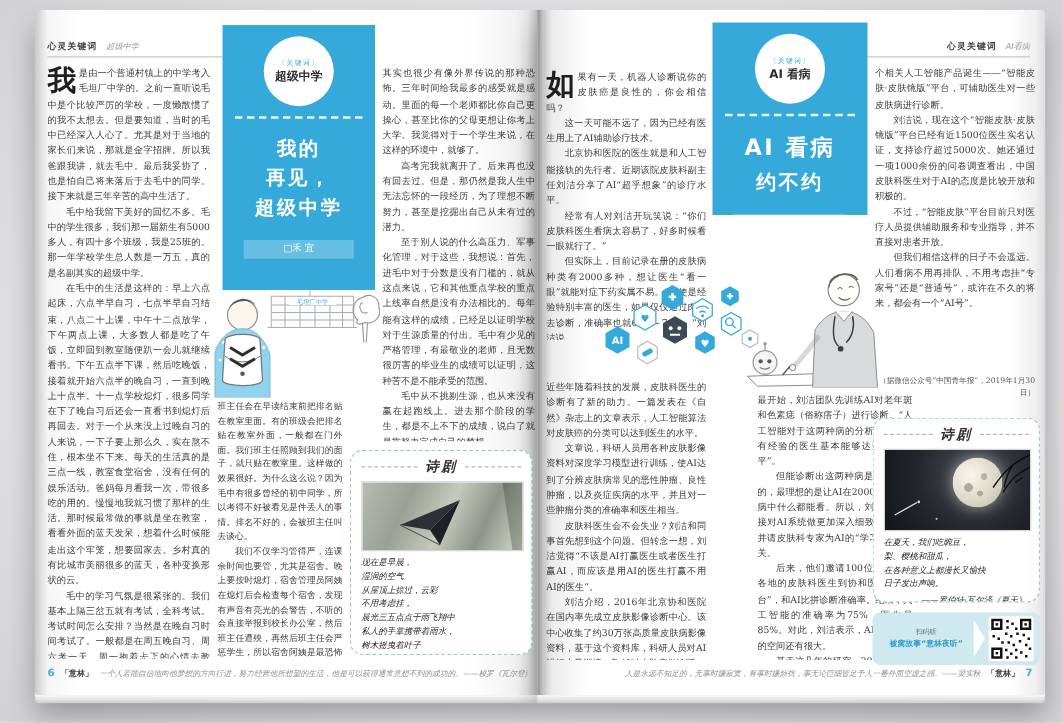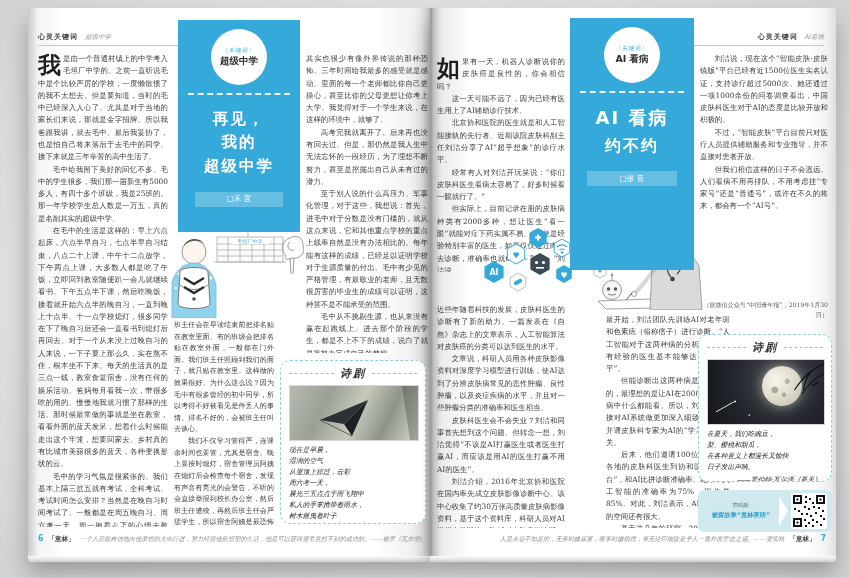--- a/index.html
+++ b/index.html
@@ -93,22 +93,22 @@
       <p>毛中的学习气氛是很紧张的。我们基本上隔三岔五就有考试，全科考试。考试时间怎么安排？当然是在晚自习时间考试了。一般都是在周五晚自习、周六考一天，周一抱着忐忑的心情去教室。</p>
     </div>
 
     <div class="tblock t-left" style="left:150px;top:12px;width:122px;height:212px;">
       <div class="tb-circle">
         <span class="tb-tag">〔关键词〕</span>
         <span class="tb-kw">超级中学</span>
       </div>
       <div class="tb-dash"></div>
       <div class="tb-title">
+        <span class="l1">我的</span>
         <span class="l1">再见，</span>
-        <span class="l1">我的</span>
         <span class="l1">超级中学</span>
       </div>
       <div class="tb-author">□禾 宜</div>
     </div>
 
     <svg class="illo" style="left:142px;top:222px;" width="134" height="88" viewBox="0 0 134 88">
 
       <g stroke="#a8adb2" fill="none" stroke-width="0.8">
         <rect x="47" y="7" width="66" height="25" fill="#fcfcfc"></rect>
         <line x1="47" y1="14" x2="113" y2="14"></line>
@@ -171,21 +171,21 @@
           <polygon points="30,34 78,14 54,38" fill="#2c3135"></polygon>
           <polygon points="54,38 78,14 62,50" fill="#1d2124"></polygon>
           <line x1="30" y1="34" x2="62" y2="50" stroke="#43484c" stroke-width="0.8"></line>
           <polygon points="112,0 128,0 128,54 120,54" fill="rgba(60,66,58,0.35)"></polygon>
         </svg>
       </div>
       <div class="poem-lines">
         <div>现在是早晨，</div>
         <div>湿润的空气</div>
         <div>从屋顶上掠过，云彩</div>
-        <div>周六考一天，</div>
+        <div>不用考虑挂，</div>
         <div>晨光三五点点于雨飞翔中</div>
         <div>私人的手掌携带着雨水，</div>
         <div>树木摇曳着叶子</div>
         <div>让它变得更宽广。</div>
       </div>
 
     </div>
 
     <div class="pfoot pf-l">
       <span class="pno">6</span>
@@ -208,21 +208,21 @@
       <p>但实际上，目前记录在册的皮肤病种类有2000多种，想让医生“看一眼”就能对症下药实属不易。“即使是经验特别丰富的医生，如果仅仅通过肉眼去诊断，准确率也就60%～70%。”刘洁说。</p>
     </div>
 
     <div class="txt" style="left:7px;top:296px;width:128px;height:224px;">
       <p class="first">近些年随着科技的发展，皮肤科医生的诊断有了新的助力。一篇发表在《自然》杂志上的文章表示，人工智能算法对皮肤癌的分类可以达到医生的水平。</p>
       <p>文章说，科研人员用各种皮肤影像资料对深度学习模型进行训练，使AI达到了分辨皮肤病常见的恶性肿瘤、良性肿瘤，以及炎症疾病的水平，并且对一些肿瘤分类的准确率和医生相当。</p>
       <p>皮肤科医生会不会失业？刘洁和同事首先想到这个问题。但转念一想，刘洁觉得“不该是AI打赢医生或者医生打赢AI，而应该是用AI的医生打赢不用AI的医生”。</p>
       <p>刘洁介绍，2016年北京协和医院在国内率先成立皮肤影像诊断中心。该中心收集了约30万张高质量皮肤病影像资料，基于这个资料库，科研人员对AI进行大量训练，教AI对皮肤病做诊断。</p>
     </div>
 
-    <div class="tblock t-right" style="left:140px;top:10px;width:124px;height:252px;">
+    <div class="tblock t-right" style="left:140px;top:10px;width:124px;height:154px;">
       <div class="tb-circle">
         <span class="tb-tag">〔关键词〕</span>
         <span class="tb-kw">AI 看病</span>
       </div>
       <div class="tb-dash"></div>
       <div class="tb-title">
         <span class="big">AI 看病</span>
         <span class="sml">约不约</span>
       </div>
       <div class="tb-author">□张 音</div>
@@ -294,20 +294,21 @@
     </svg>
 
     <div class="txt" style="left:140px;top:306px;width:124px;height:214px;margin-left:36px;">
       <p class="first">最开始，刘洁团队先训练AI对老年斑和色素痣（俗称痦子）进行诊断。“人工智能对于这两种病的分析准确度和有经验的医生基本能够达到同一水平”。</p>
       <p>但能诊断出这两种病是远远不够的，最理想的是让AI在2000多种皮肤病中什么都能看。所以，刘洁团队直接对AI系统做更加深入细致的训练，并请皮肤科专家为AI的“学习成果”把关。</p>
       <p>后来，他们邀请100位来自全国各地的皮肤科医生到协和医院“打擂台”，和AI比拼诊断准确率。结果，人工智能的准确率为75%，医生是85%。对此，刘洁表示，AI医生学习的空间还有很大。</p>
       <p>基于这几年的研究，2018年，协和医院联合相关企业，让一</p>
     </div>
 
     <div class="txt" style="left:270px;top:45px;width:128px;height:244px;">
+      <p class="first">个相关人工智能产品诞生——“智能皮肤·皮肤镜版”平台，可辅助医生对一些皮肤病进行诊断。</p>
       <p>刘洁说，现在这个“智能皮肤·皮肤镜版”平台已经有近1500位医生实名认证，支持诊疗超过5000次。她还通过一项1000余份的问卷调查看出，中国皮肤科医生对于AI的态度是比较开放和积极的。</p>
       <p>不过，“智能皮肤”平台目前只对医疗人员提供辅助服务和专业指导，并不直接对患者开放。</p>
       <p>但我们相信这样的日子不会遥远。人们看病不用再排队，不用考虑挂“专家号”还是“普通号”，或许在不久的将来，都会有一个“AI号”。</p>
     </div>
 
     <div class="cite" style="left:270px;top:292px;width:128px;">（据微信公众号“中国青年报”，2019年1月30日）</div>
 
     <div class="poem" style="left:268px;top:326px;width:134px;height:148px;">
       <div class="poem-head">
         <span class="rule"></span>

